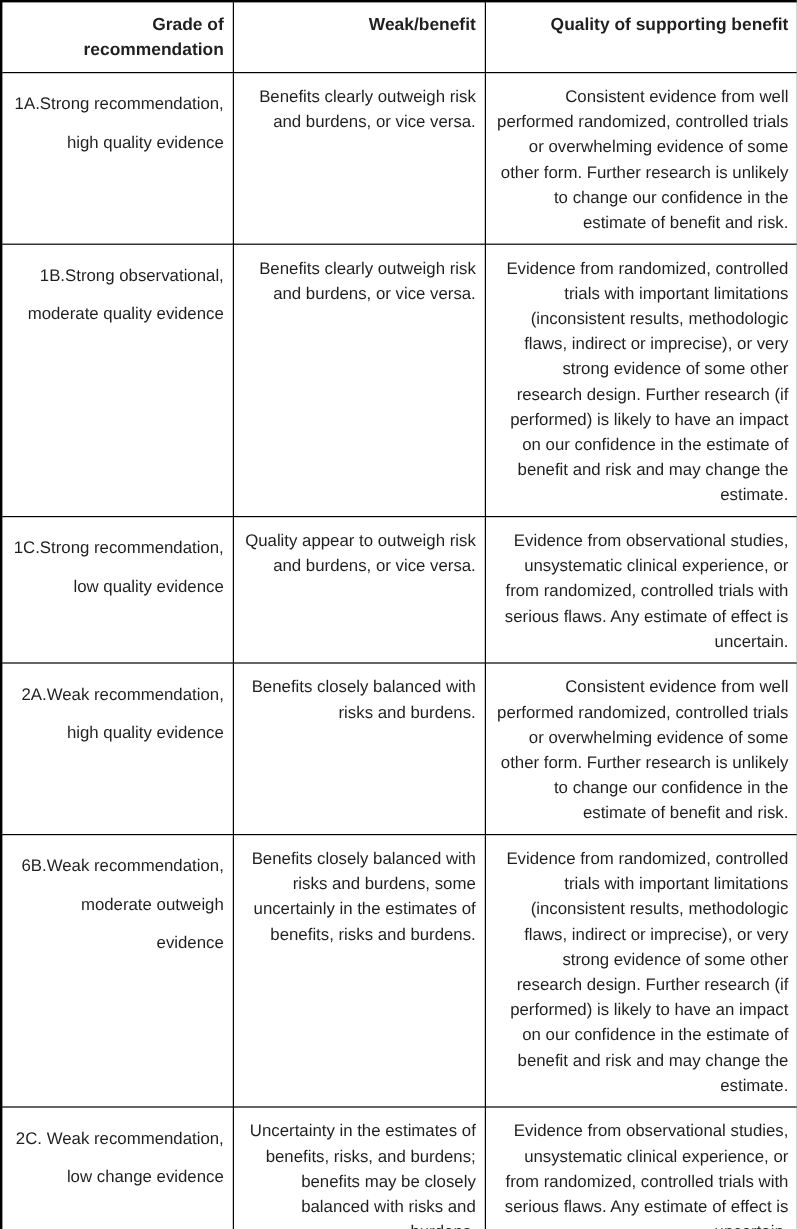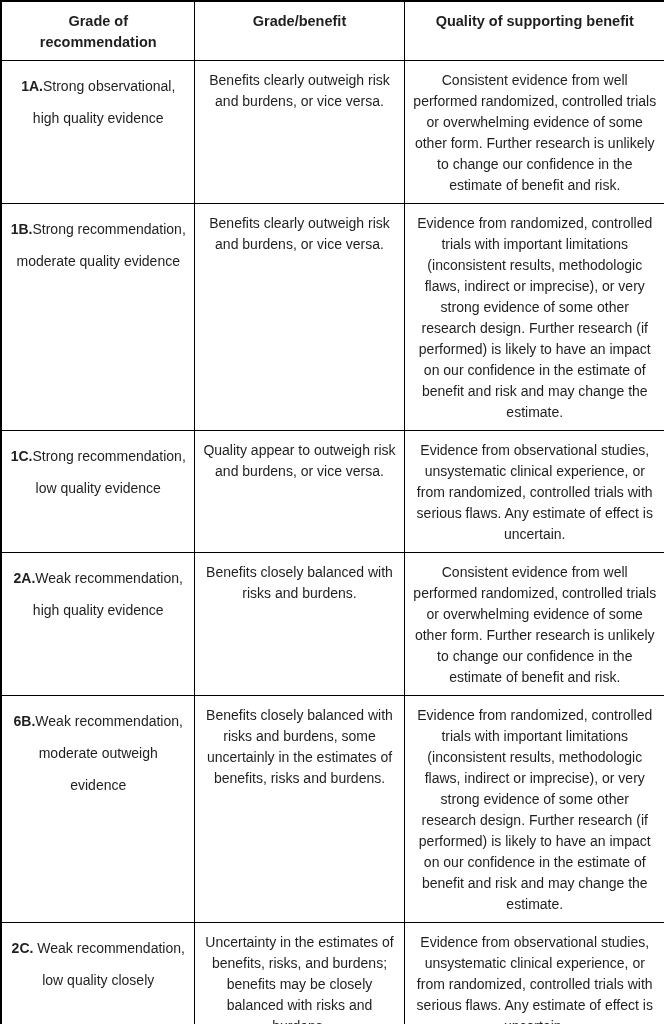--- a/index.html
+++ b/index.html
@@ -18,36 +18,36 @@
     table-layout: fixed;
     border: 2px solid #000000;
     background: #ffffff;
   }
   col.c-grade    { width: 193px; }
   col.c-risk     { width: 210px; }
   col.c-evidence { width: 261px; }
   th, td {
     border: 1px solid #000000;
     vertical-align: top;
-    text-align: center;
+    text-align: right;
     padding: 9px 7px 7px 8px;
     font-size: 14px;
     line-height: 21px;
     font-weight: 400;
     word-wrap: break-word;
   }
   th {
     font-weight: 700;
     font-size: 14.5px;
   }
   td.grade-cell {
     line-height: 32px;
   }
   td.grade-cell .grade-prefix {
-    font-weight: 700;
+    font-weight: 400;
   }
   tr.hdr  { height: 42px;  }
   tr.r-1a { height: 141px; }
   tr.r-1b { height: 225px; }
   tr.r-1c { height: 87px; }
   tr.r-2a { height: 141px; }
   tr.r-2b { height: 227px; }
   tr.r-2c { height: 125px; }
 </style>
 </head>
@@ -55,49 +55,49 @@
 
 <table class="grade-table">
   <colgroup>
     <col class="c-grade">
     <col class="c-risk">
     <col class="c-evidence">
   </colgroup>
   <thead>
     <tr class="hdr">
       <th>Grade of recommendation</th>
-      <th>Grade/benefit</th>
+      <th>Weak/benefit</th>
       <th>Quality of supporting benefit</th>
     </tr>
   </thead>
   <tbody>
     <tr class="r-1a">
-      <td class="grade-cell"><span class="grade-prefix">1A.</span><span>Strong observational, high quality evidence</span></td>
+      <td class="grade-cell"><span class="grade-prefix">1A.</span><span>Strong recommendation, high quality evidence</span></td>
       <td>Benefits clearly outweigh risk and burdens, or vice versa.</td>
       <td>Consistent evidence from well performed randomized, controlled trials or overwhelming evidence of some other form. Further research is unlikely to change our confidence in the estimate of benefit and risk.</td>
     </tr>
     <tr class="r-1b">
-      <td class="grade-cell"><span class="grade-prefix">1B.</span><span>Strong recommendation, moderate quality evidence</span></td>
+      <td class="grade-cell"><span class="grade-prefix">1B.</span><span>Strong observational, moderate quality evidence</span></td>
       <td>Benefits clearly outweigh risk and burdens, or vice versa.</td>
       <td>Evidence from randomized, controlled trials with important limitations (inconsistent results, methodologic flaws, indirect or imprecise), or very strong evidence of some other research design. Further research (if performed) is likely to have an impact on our confidence in the estimate of benefit and risk and may change the estimate.</td>
     </tr>
     <tr class="r-1c">
       <td class="grade-cell"><span class="grade-prefix">1C.</span><span>Strong recommendation, low quality evidence</span></td>
       <td>Quality appear to outweigh risk and burdens, or vice versa.</td>
       <td>Evidence from observational studies, unsystematic clinical experience, or from randomized, controlled trials with serious flaws. Any estimate of effect is uncertain.</td>
     </tr>
     <tr class="r-2a">
       <td class="grade-cell"><span class="grade-prefix">2A.</span><span>Weak recommendation, high quality evidence</span></td>
       <td>Benefits closely balanced with risks and burdens.</td>
       <td>Consistent evidence from well performed randomized, controlled trials or overwhelming evidence of some other form. Further research is unlikely to change our confidence in the estimate of benefit and risk.</td>
     </tr>
     <tr class="r-2b">
       <td class="grade-cell"><span class="grade-prefix">6B.</span><span>Weak recommendation, moderate outweigh evidence</span></td>
       <td>Benefits closely balanced with risks and burdens, some uncertainly in the estimates of benefits, risks and burdens.</td>
       <td>Evidence from randomized, controlled trials with important limitations (inconsistent results, methodologic flaws, indirect or imprecise), or very strong evidence of some other research design. Further research (if performed) is likely to have an impact on our confidence in the estimate of benefit and risk and may change the estimate.</td>
     </tr>
     <tr class="r-2c">
-      <td class="grade-cell"><span class="grade-prefix">2C.</span><span> Weak recommendation, low quality closely</span></td>
+      <td class="grade-cell"><span class="grade-prefix">2C.</span><span> Weak recommendation, low change evidence</span></td>
       <td>Uncertainty in the estimates of benefits, risks, and burdens; benefits may be closely balanced with risks and burdens.</td>
       <td>Evidence from observational studies, unsystematic clinical experience, or from randomized, controlled trials with serious flaws. Any estimate of effect is uncertain.</td>
     </tr>
   </tbody>
 </table>
 
 </body></html>

